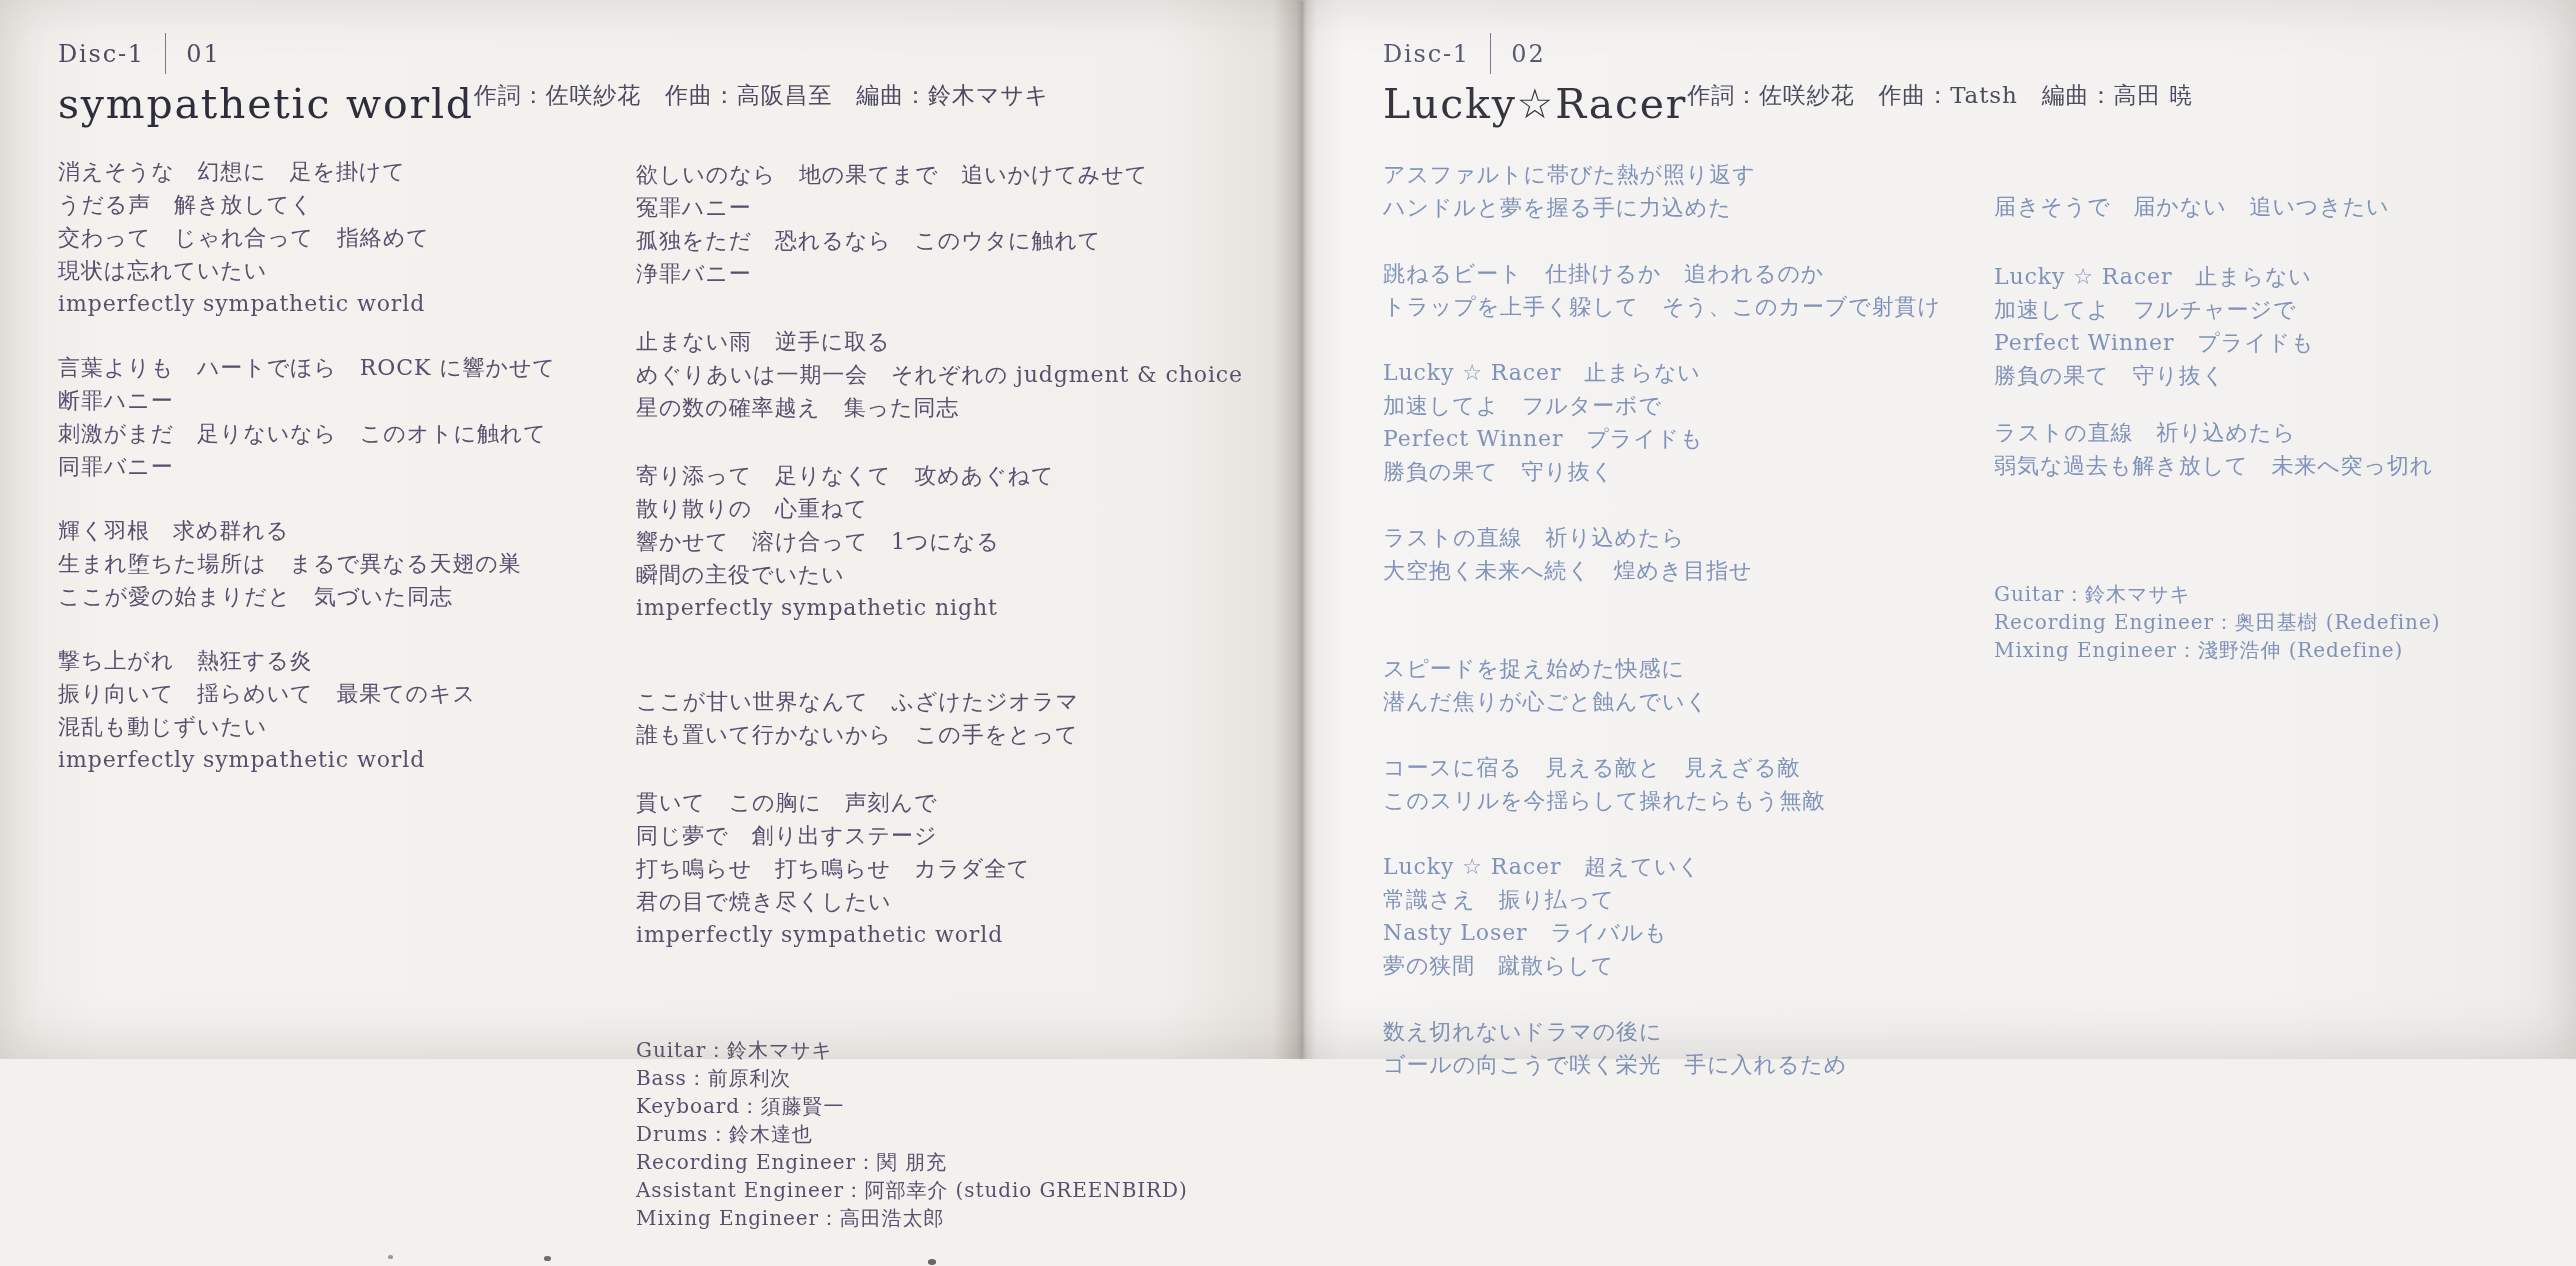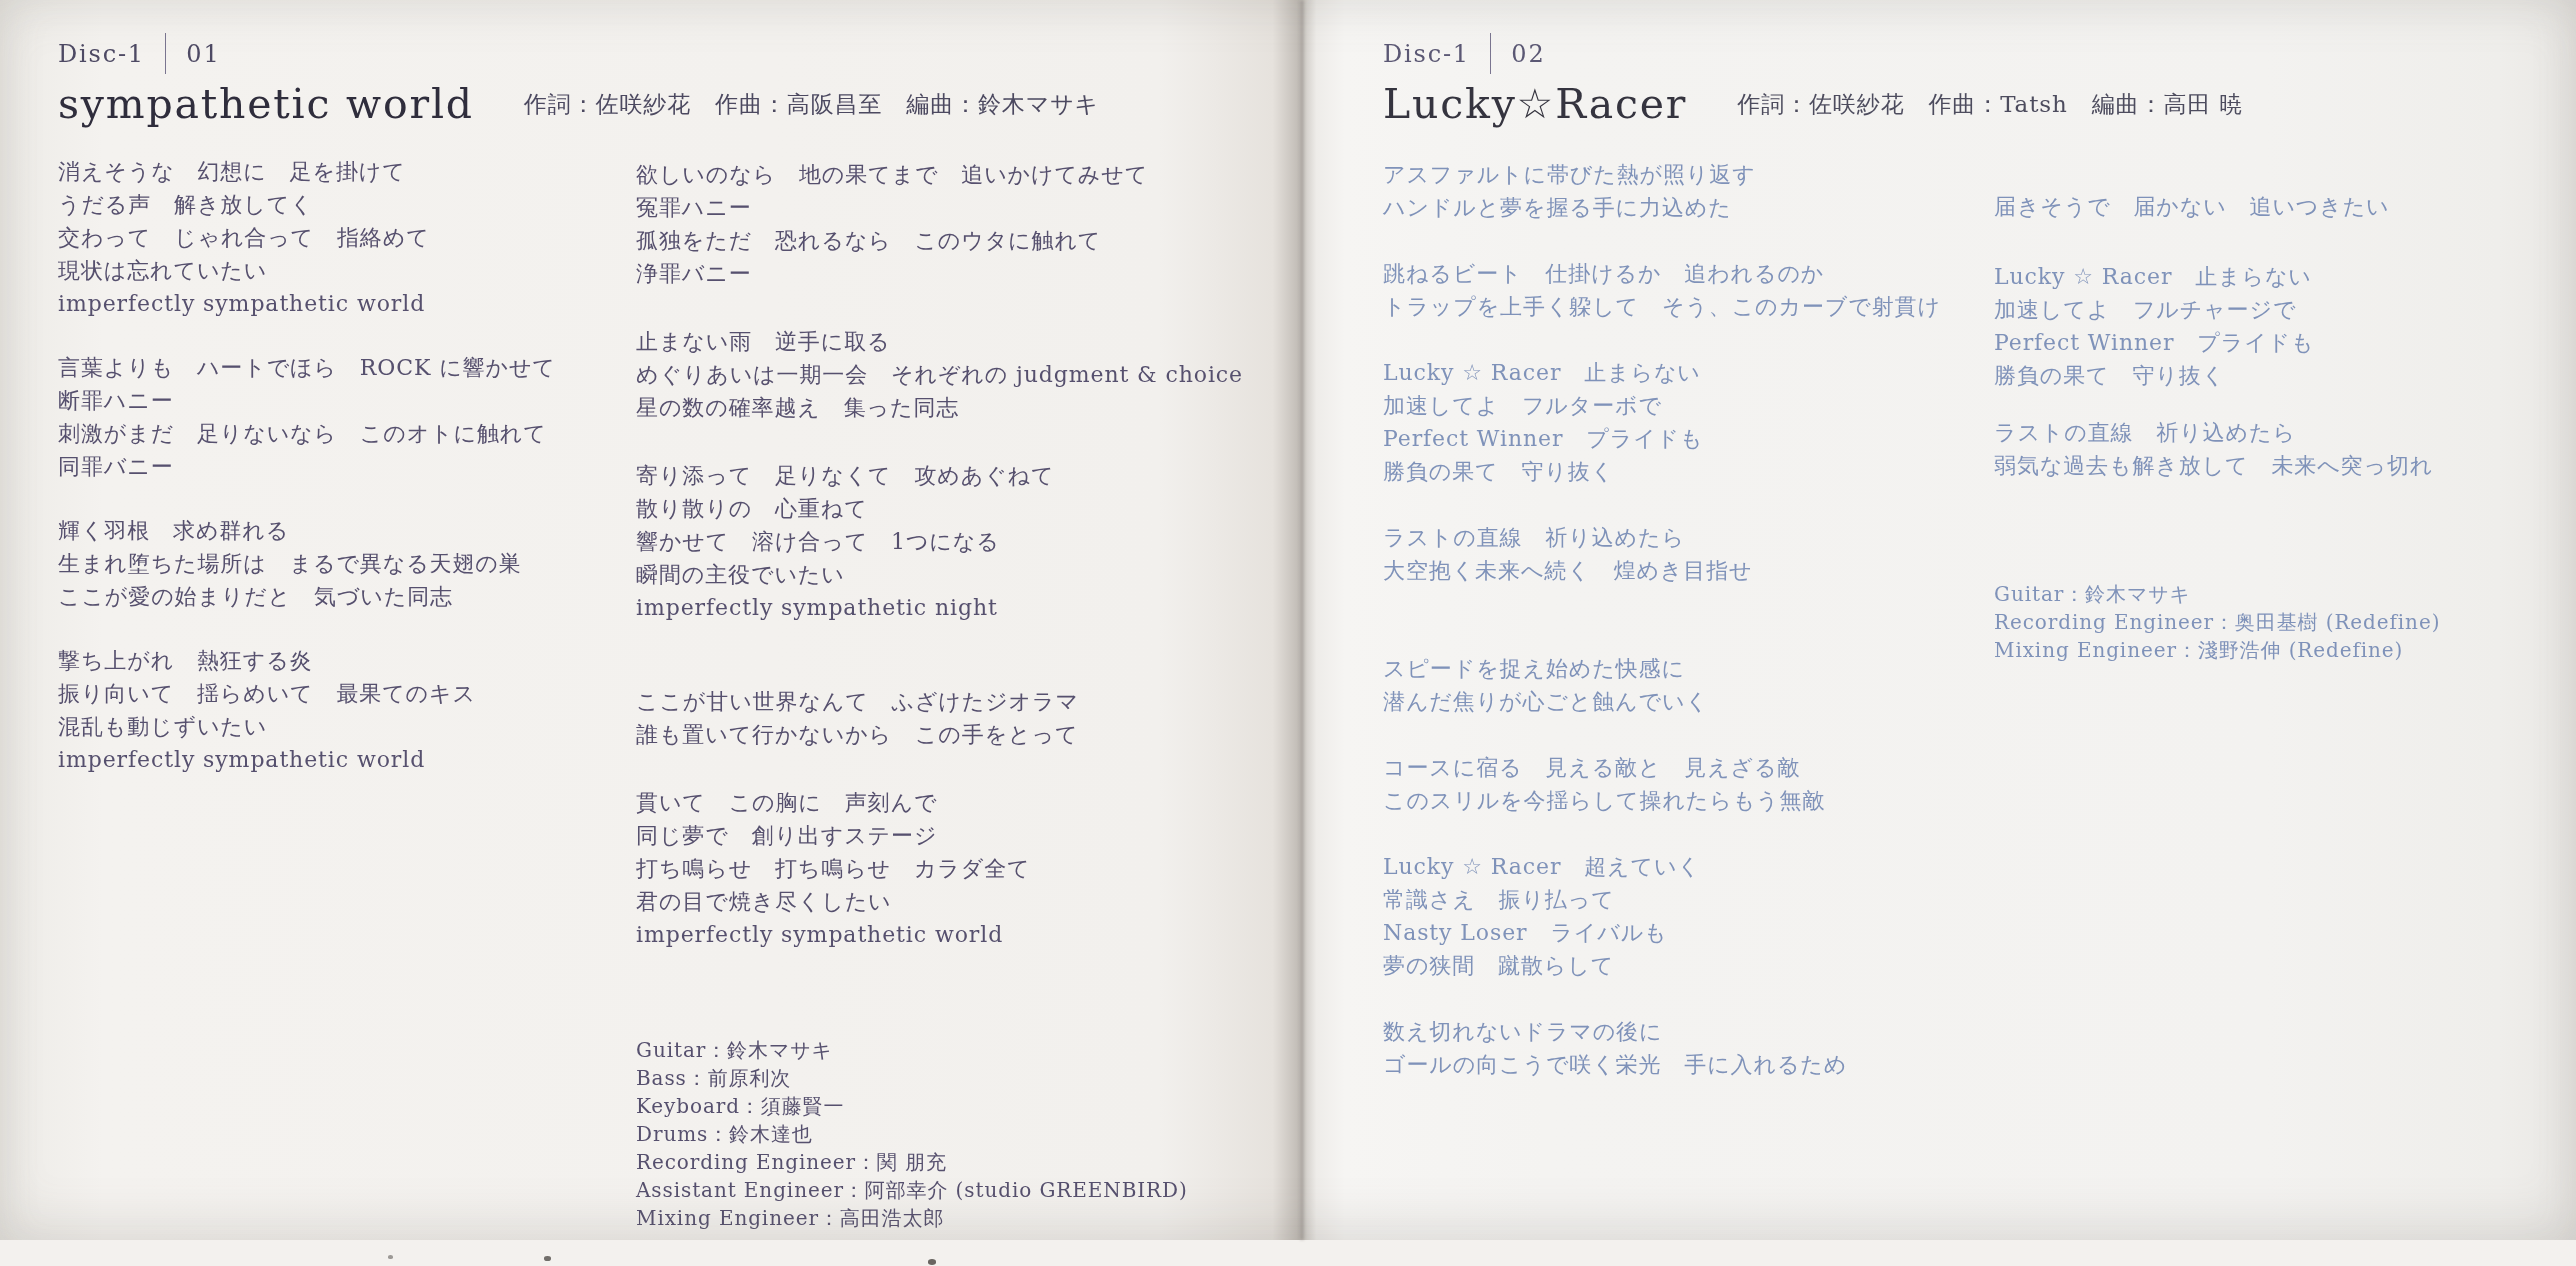--- a/index.html
+++ b/index.html
@@ -2,40 +2,40 @@
 <html style="font-size:15px"><head>
 <meta charset="utf-8">
 <style>
   html,body { margin:0; padding:0; }
   body {
     width:2576px; height:1266px; overflow:hidden;
     background:#f3f1ee;
     font-family:"DejaVu Serif","Liberation Serif",serif;
   }
   .spread {
-    position:relative; width:2576px; height:1240px;
+    position:relative; width:2576px; height:1059px;
     background:linear-gradient(90deg,
       #edebe7 0%, #f4f2ef 4%, #f3f1ee 30%, #f2f0ed 45%,
       #e6e2dd 49.4%, #c2bdb7 50.4%, #eeece9 51.1%, #f6f5f3 52.2%,
       #f4f3f1 60%, #f3f2f0 88%, #efeeeb 97%, #e9e7e4 100%);
   }
   .spread::after {
     content:""; position:absolute; inset:0; pointer-events:none;
     box-shadow:inset 0 15px 43px rgba(110,104,96,.10), inset 0 -18.5px 48px rgba(110,104,96,.14);
   }
   .fold-line {
     position:absolute; left:1300px; top:0; width:3.7px; height:100%;
     background:rgba(96,90,82,.28); filter:blur(1.8px);
   }
   .disc-row {
     position:absolute; top:33px; display:flex; align-items:center; gap:20.3px;
     font-size:24px; letter-spacing:1.8px; color:#4e4a64;
   }
   .disc-row .vbar { width:0.9px; height:41px; background:#7a7590; }
-  .title-row { position:absolute; top:80px; display:flex; align-items:center; gap:50px; }
+  .title-row { position:absolute; top:80px; display:flex; align-items:flex-start; }
   .title-row h1 { margin:0; font-weight:400; font-size:41px; letter-spacing:1.8px; color:#2f2d3c; }
   .writer { font-size:23px; letter-spacing:0.9px; color:#4c4960; white-space:nowrap; }
   .page-right .disc-row { color:#5b5874; }
   .page-right .title-row h1 { color:#35343f; }
   .page-right .writer { color:#4d4c5e; }
   .col { position:absolute; }
   .block { margin-bottom:31px; }
   .line { font-size:22px; line-height:33px; letter-spacing:0.9px; white-space:nowrap; }
   #lcol1, #lcol2, #lcredits { color:#56506e; }
   #rcol1, #rcol2, #rcredits { color:#7f92b9; }

